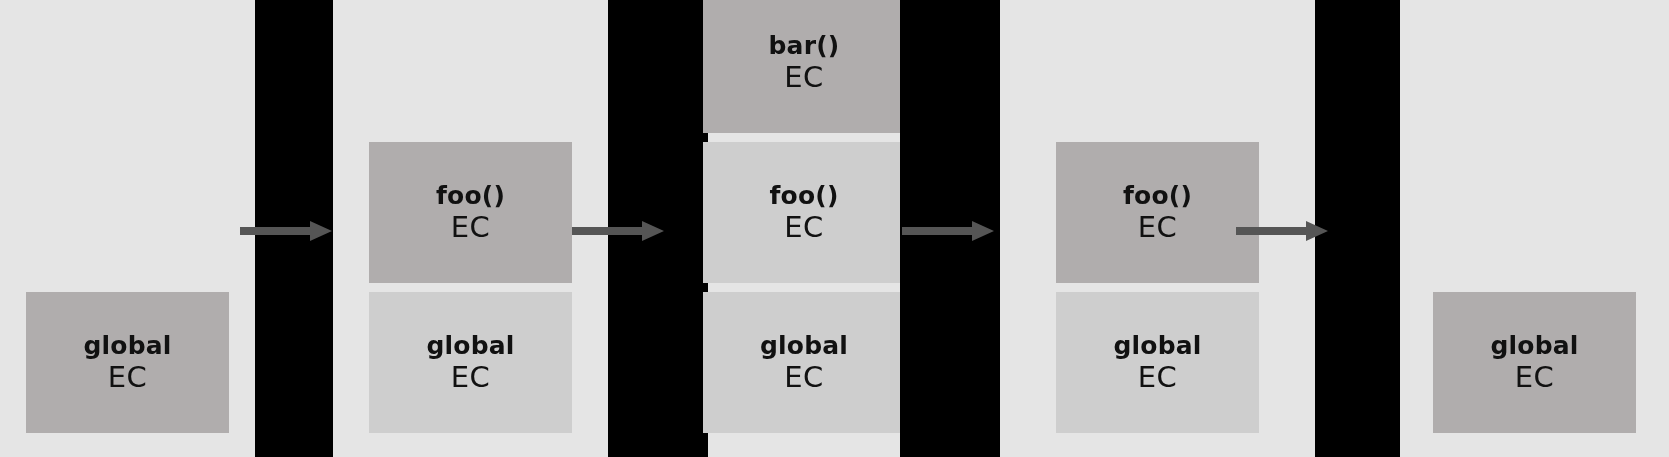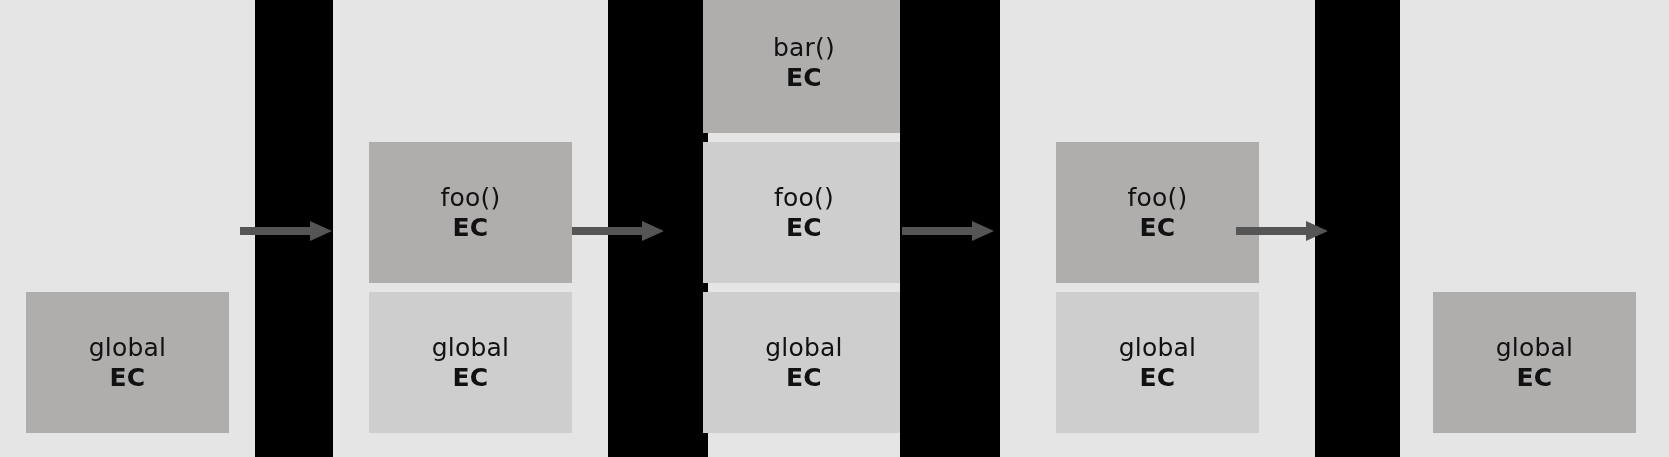--- a/index.html
+++ b/index.html
@@ -49,26 +49,26 @@
     align-items: center;
     justify-content: center;
     line-height: 1.18;
     color: #111111;
     box-sizing: border-box;
   }
   .ec-box.dark  { background: #b0adad; }
   .ec-box.light { background: #cecece; }
   .ec-name {
     font-size: 25px;
-    font-weight: 400;
+    font-weight: 700;
     letter-spacing: 0.2px;
   }
   .ec-label {
-    font-size: 25px;
-    font-weight: 700;
+    font-size: 29px;
+    font-weight: 400;
     letter-spacing: 0.4px;
   }
   
   .arrow {
     position: absolute;
     top: 221px;
     height: 20px;
   }
   .arrow svg { display: block; }
 </style>

